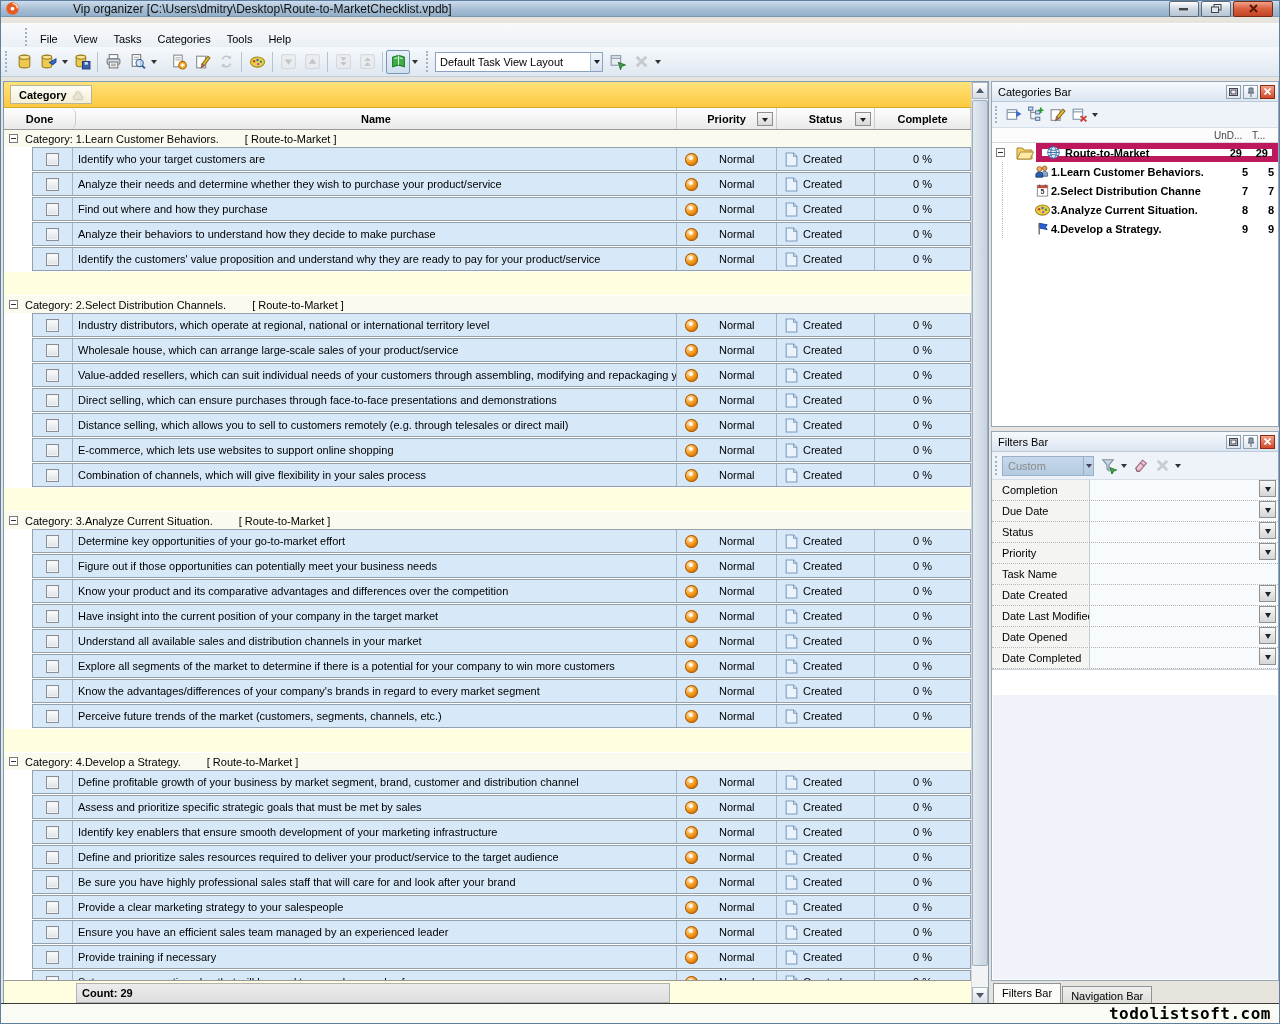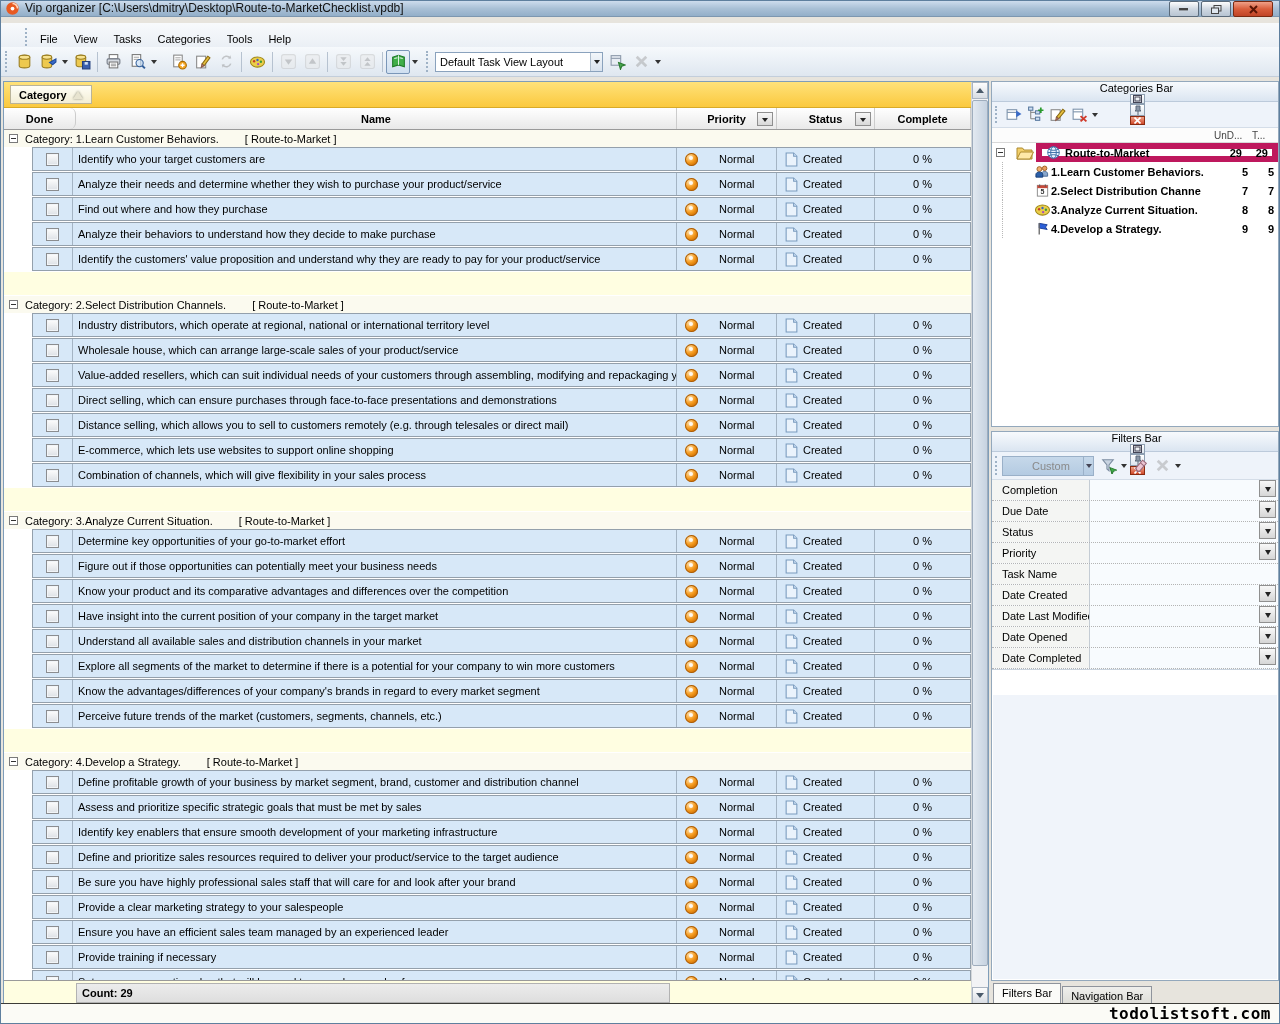--- a/index.html
+++ b/index.html
@@ -2,22 +2,22 @@
 <html><head>
 <meta charset="utf-8">
 <style>
   * { margin:0; padding:0; box-sizing:border-box; }
   html,body { width:1280px; height:1024px; overflow:hidden; }
   body { font-family:"Liberation Sans", sans-serif; font-size:11px; color:#000; background:#e7e4dd; }
   #window { position:relative; width:1280px; height:1024px; background:#e7e4dd; border:1px solid #5e7f9e; }
 
   
   .titlebar { position:absolute; top:0; left:0; right:0; height:16px;
-    background:linear-gradient(#cddced,#a9c0d6 50%,#93afc9); display:flex; padding:0 4px;
-    border-bottom:1px solid #7d97b0; }
+    background:linear-gradient(#cddced,#a9c0d6 50%,#93afc9); display:flex; align-items:center; padding:0 4px;
+    border-bottom:1px solid #7d97b0;gap:48px; }
   .titlebar .app-title { margin-left:5px; font-size:12px; color:#111; white-space:nowrap; }
   .win-btns { margin-left:auto; display:flex; gap:2px; padding-right:2px; }
   .win-btn { width:30px; height:16px; border:1px solid #5a6a7a; border-radius:2px;
     background:linear-gradient(#fdfdfd,#cfd8e2 50%,#b7c4d2); display:flex; align-items:center; justify-content:center;
     font-size:10px; color:#333; }
   .win-btn.close { width:40px; background:linear-gradient(#f0a088,#d95e3c 50%,#c04426); border-color:#7a2a12; color:#fff; font-weight:bold; }
   .win-btn svg { display:block; }
 
   
   .menubar { position:absolute; top:22px; left:0; right:0; height:33px;
@@ -89,21 +89,21 @@
   .sb-down::after { content:""; border:4px solid transparent; border-top:5px solid #4a5a6a; margin-top:4px; }
   .sb-thumb { position:absolute; left:0; top:18px; bottom:38px; width:16px; background:linear-gradient(90deg,#e2e9f1,#c6d2e0);
     border:1px solid #9fadbd; border-radius:2px; }
 
   
   .panel { position:absolute; background:#fff; border:1px solid #93a8bc; }
   #cat-panel { left:990px; top:80px; width:288px; height:346px; }
   #filter-dock { position:absolute; left:990px; top:430px; width:288px; height:574px; }
   #filter-panel { position:absolute; left:0; top:0; right:0; bottom:24px; background:#fff; border:1px solid #93a8bc; }
   .panel-title { height:20px; background:linear-gradient(#f7fafd,#dbe5f1); border-bottom:1px solid #bccadb;
-    display:flex; align-items:center; padding:0 3px 0 6px;flex-direction:column; }
+    display:flex; align-items:center; padding:0 3px 0 6px; }
   .panel-title .pt-label { flex:1; }
   .pt-btn { width:15px; height:14px; margin-left:2px; display:flex; align-items:center; justify-content:center;
     border:1px solid #8fa0b2; background:linear-gradient(#ffffff,#dde5ee); }
   .pt-btn.close { background:linear-gradient(#f0a088,#d04a2a); border-color:#8a2a10; }
   .panel-toolbar { height:26px; background:#eef3fa; border-bottom:1px solid #d4dde8; display:flex; align-items:center; padding-left:3px; }
   .panel-toolbar .tb-btn { width:22px; height:22px; }
 
   
   .tree-colheader { height:15px; display:flex; justify-content:flex-end; align-items:center; border-bottom:1px solid #d8d8d8;
     color:#444; font-size:10px; background:#fcfcfc; padding-right:2px; }
@@ -112,21 +112,21 @@
   .tree-row .t-icn { width:18px; flex:none; display:flex; justify-content:center; }
   .tree-row .t-label { flex:1; white-space:nowrap; overflow:hidden; }
   .tree-row .t-c1 { width:30px; text-align:right; padding-right:8px; flex:none; }
   .tree-row .t-c2 { width:22px; text-align:right; padding-right:4px; flex:none; }
   .tree-root { padding-left:4px; }
   .root-sel { flex:1; display:flex; align-items:center; border:6px solid #be185d; background:#fff; height:19px; }
   .tree-child { padding-left:30px; border-left:1px dotted #b8b8b8; margin-left:10px; }
 
   
   .filter-combo { height:20px; width:92px; border:1px solid #9ab0c8; background:linear-gradient(#c6d8ea,#b4cbe2);
-    color:#8a8a8a; display:flex; align-items:center; margin-right:3px;padding-left:24px; }
+    color:#8a8a8a; display:flex; align-items:center; margin-right:3px; }
   .filter-combo .combo-text { flex:1; padding:0 5px; }
   .filter-combo .combo-arrow { width:10px; height:100%; border-left:1px solid #9ab0c8; display:flex; align-items:center; justify-content:center; }
   .filter-combo .combo-arrow::after { content:""; border:3px solid transparent; border-top:4px solid #445; margin-top:4px; }
   #filter-rows { border-bottom:1px solid #c8d2dd; }
   .filter-row { height:21px; display:flex; align-items:flex-start; border-bottom:1px dotted #b4b4b4; background:#f8fbfe; }
   .filter-label { width:98px; flex:none; height:100%; display:flex; align-items:center; padding-left:10px; background:#f4f5f3;
     border-right:1px solid #c4ccd4; white-space:nowrap; overflow:hidden; }
   .filter-value { flex:1; }
   .filter-dd { width:17px; height:17px; margin-right:2px; flex:none; border:1px solid #8f8f8f;
     background:linear-gradient(#f8f8f8,#d6d6d6); display:flex; align-items:center; justify-content:center; }

